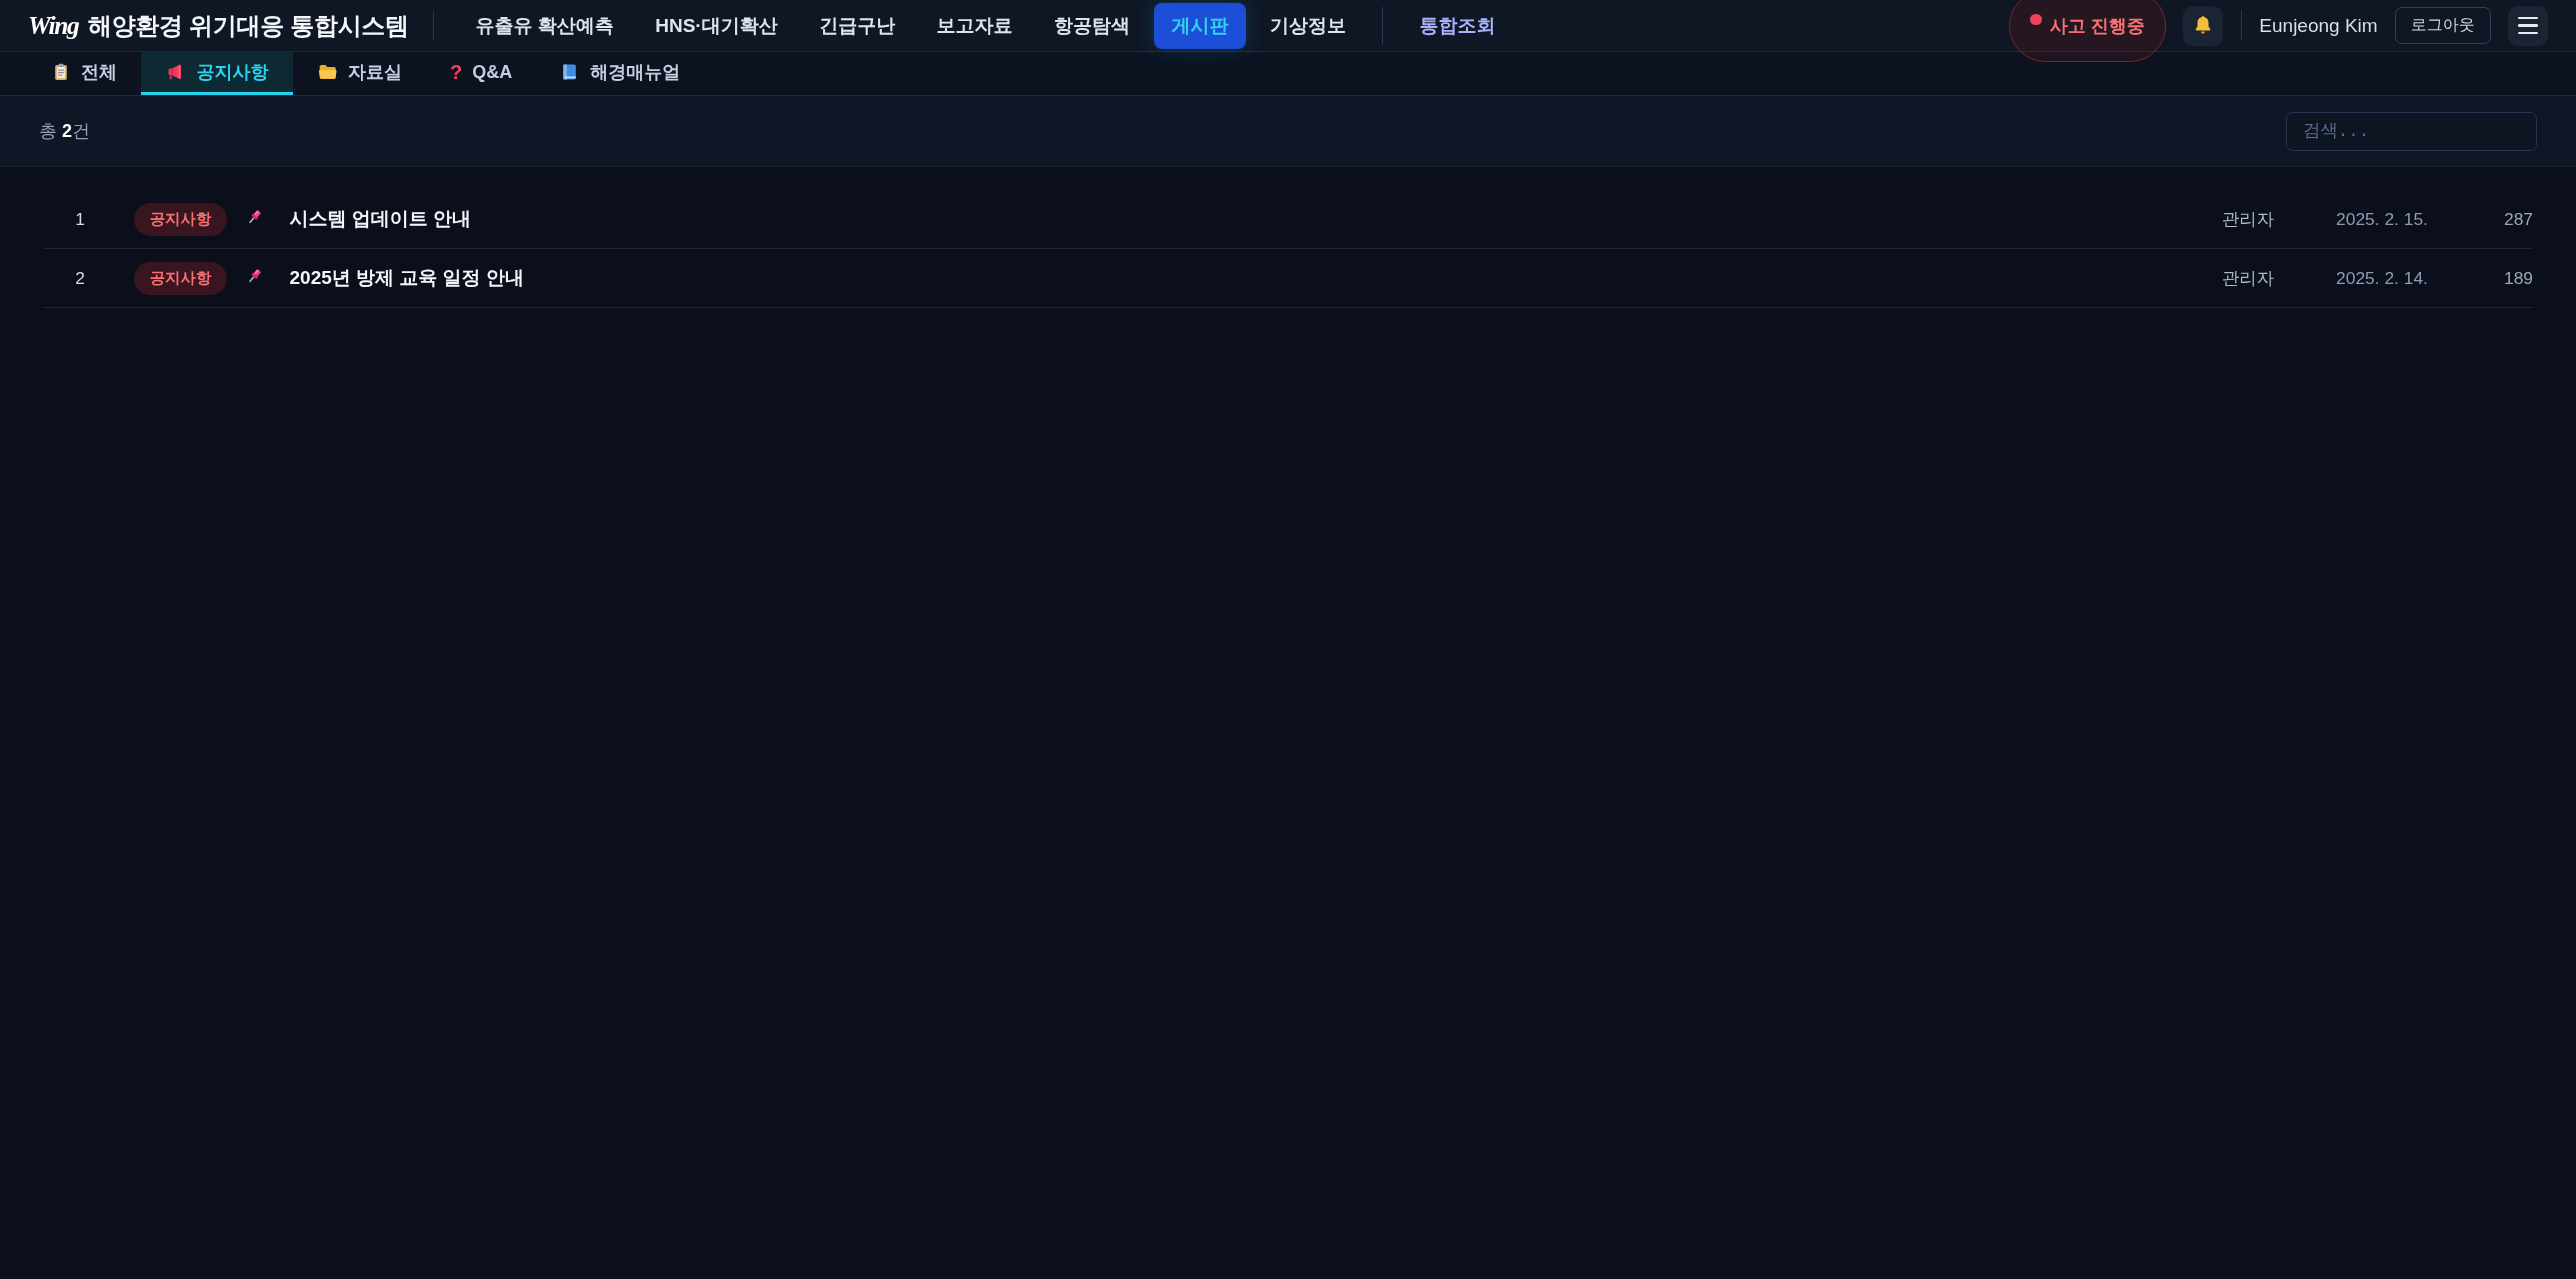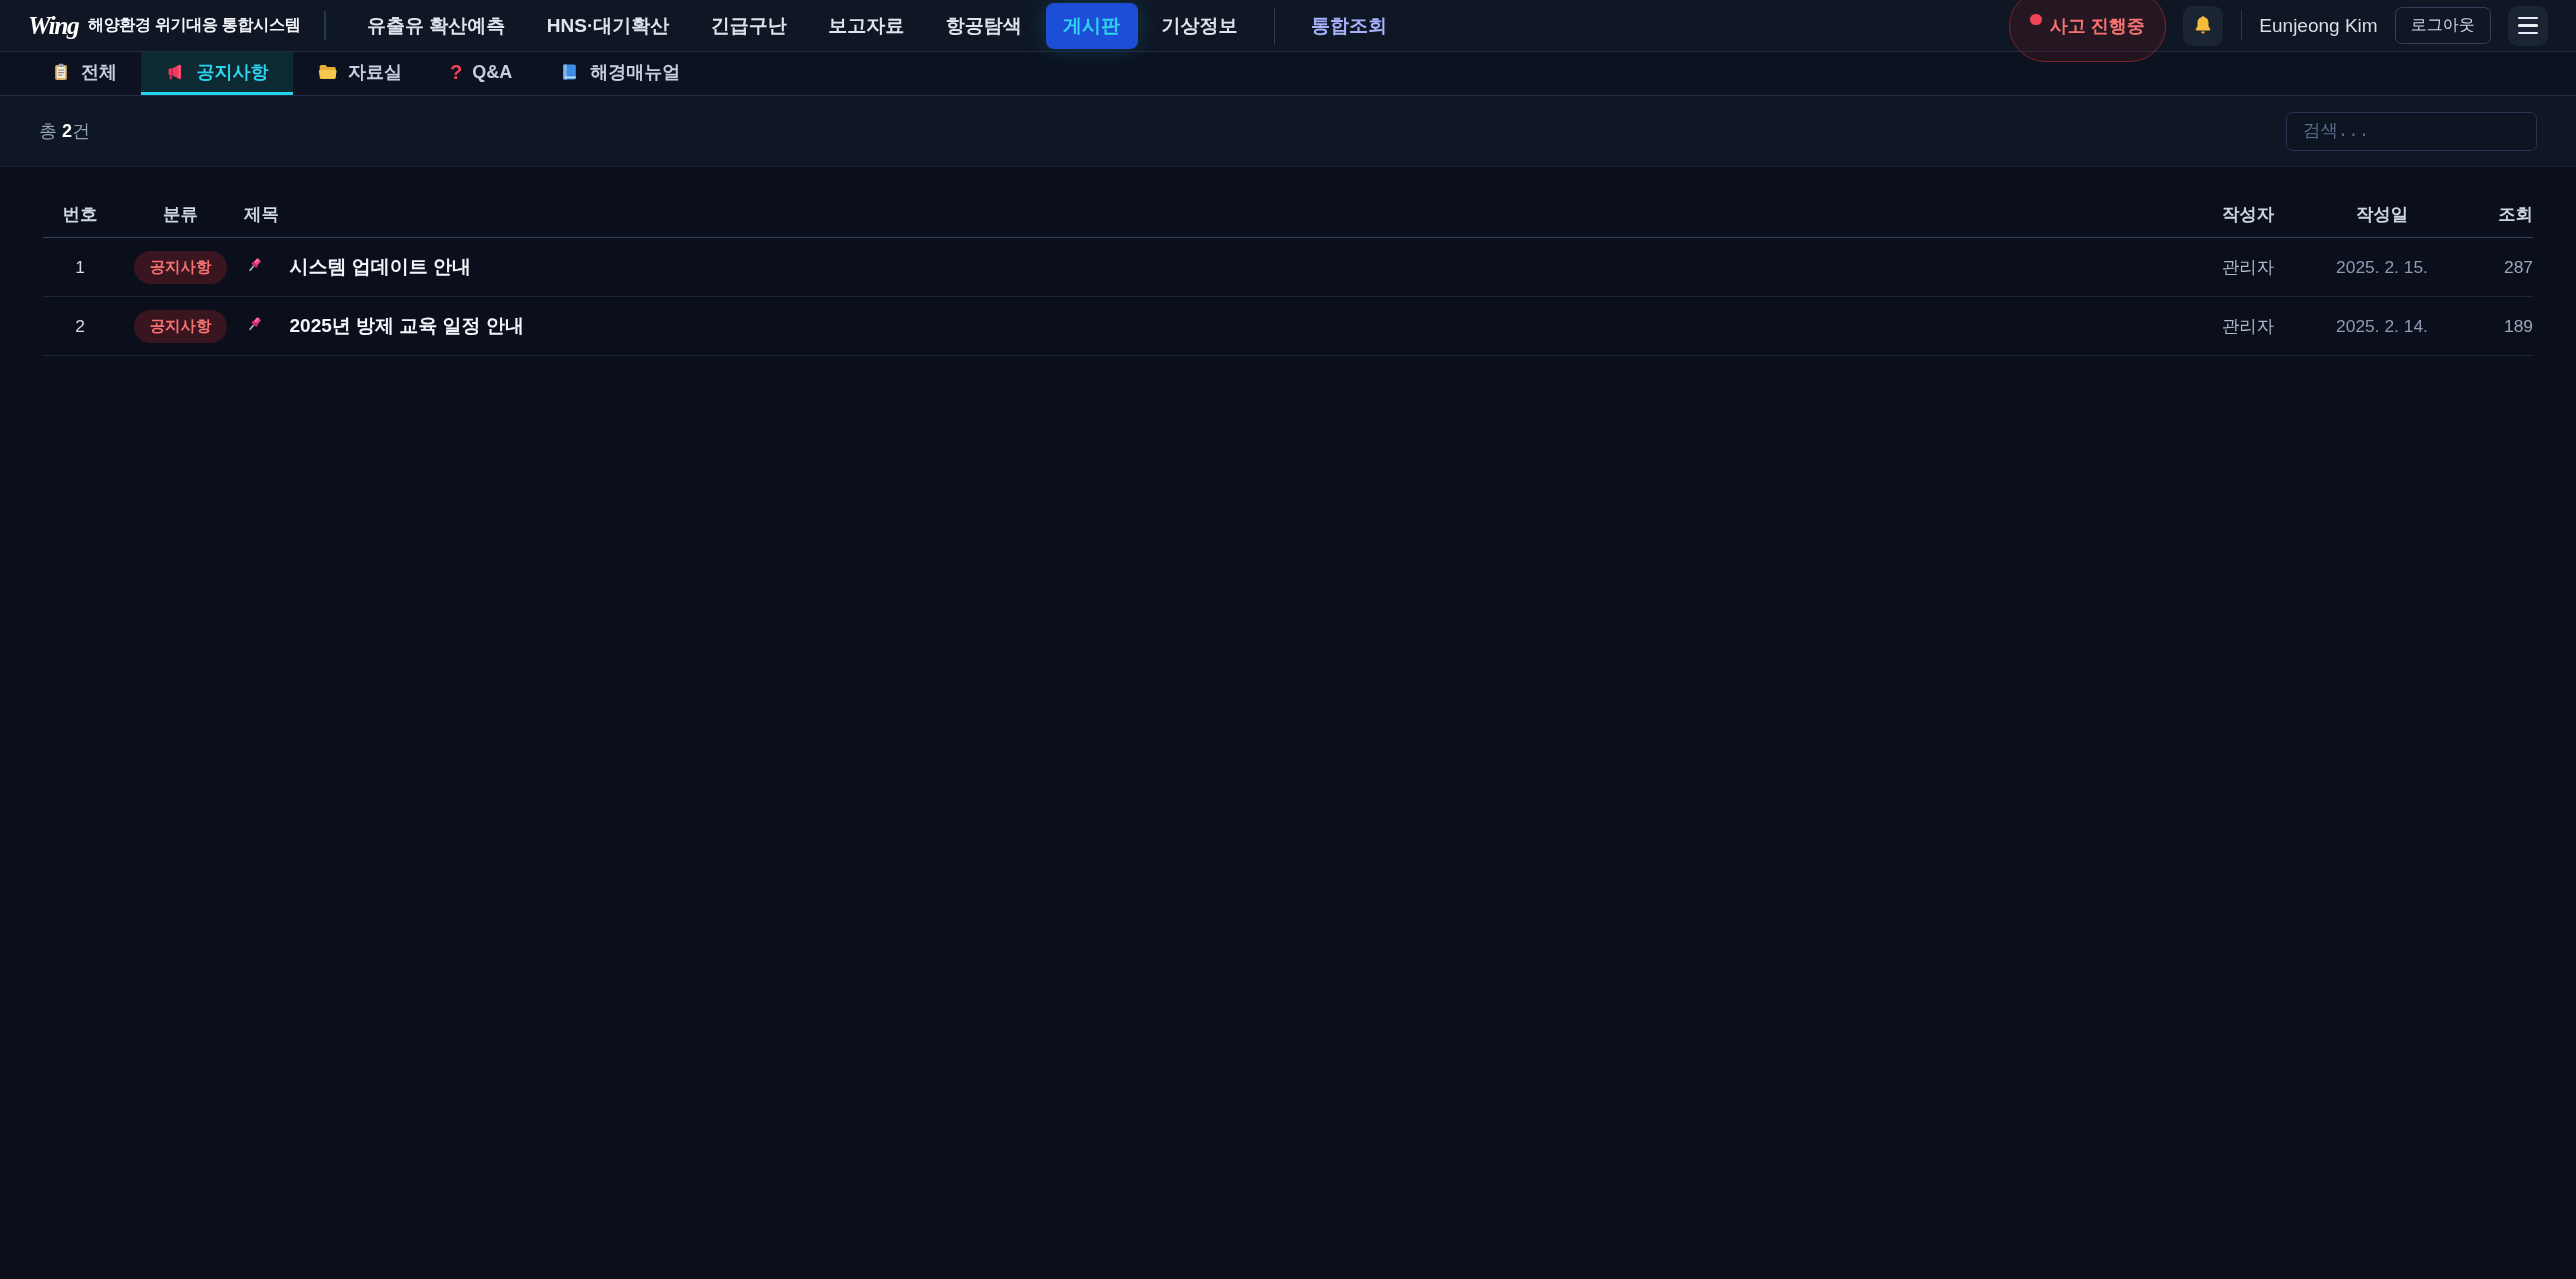--- a/index.html
+++ b/index.html
@@ -17,21 +17,21 @@
     border-bottom:1.3px solid #1d2940;
     display:flex; align-items:center;
     padding:0 28px;
   }
   .brand { display:flex; align-items:center; gap:9.4px; }
   .brand-mark {
     font-family:"Liberation Serif","DejaVu Serif",serif;
     font-style:italic; font-weight:bold;
     font-size:25.5px; color:#ffffff; letter-spacing:-1.3px;
   }
-  .brand-title { font-size:16px; font-weight:bold; color:#f3f6fa; letter-spacing:-0.3px; }
+  .brand-title { font-size:24px; font-weight:bold; color:#f3f6fa; letter-spacing:-0.3px; }
   .vdivider { width:1.3px; height:29.5px; background:#263털a; background:#263752; margin:0 24px; }
   .nav { display:flex; align-items:center; gap:6.7px; }
   .nav-item {
     font-size:19px; font-weight:600; color:#dce4ef;
     padding:10px 17.4px; border-radius:8px; cursor:pointer; white-space:nowrap;
     background:transparent; border:none;
   }
   .nav-item.active {
     color:#2dd5ee; background:#1d4ed8;
     box-shadow:0 0 23px rgba(34,211,238,0.18);
@@ -233,28 +233,20 @@
 
 <div class="toolbar">
   <div class="total">
     <span>총 </span><b>2</b><span>건</span>
   </div>
   <input class="search-input" type="text" placeholder="검색..." style="">
 </div>
 
 <main class="board">
 
-  <div class="grid-row thead">
-    <div class="th c-center">번호</div>
-    <div class="th c-center">분류</div>
-    <div class="th">제목</div>
-    <div class="th c-center">작성자</div>
-    <div class="th c-center">작성일</div>
-    <div class="th c-right">조회</div>
-  </div>
 
   <div class="grid-row trow">
     <div class="cell-no">1</div>
     <div class="cell-cat">
       <span class="badge">공지사항</span>
     </div>
     <div class="cell-title">
       <span>
         <svg class="icon-svg" width="21.5" height="21.5" viewBox="0 0 24 24">
           <g transform="rotate(40 12 12)">

